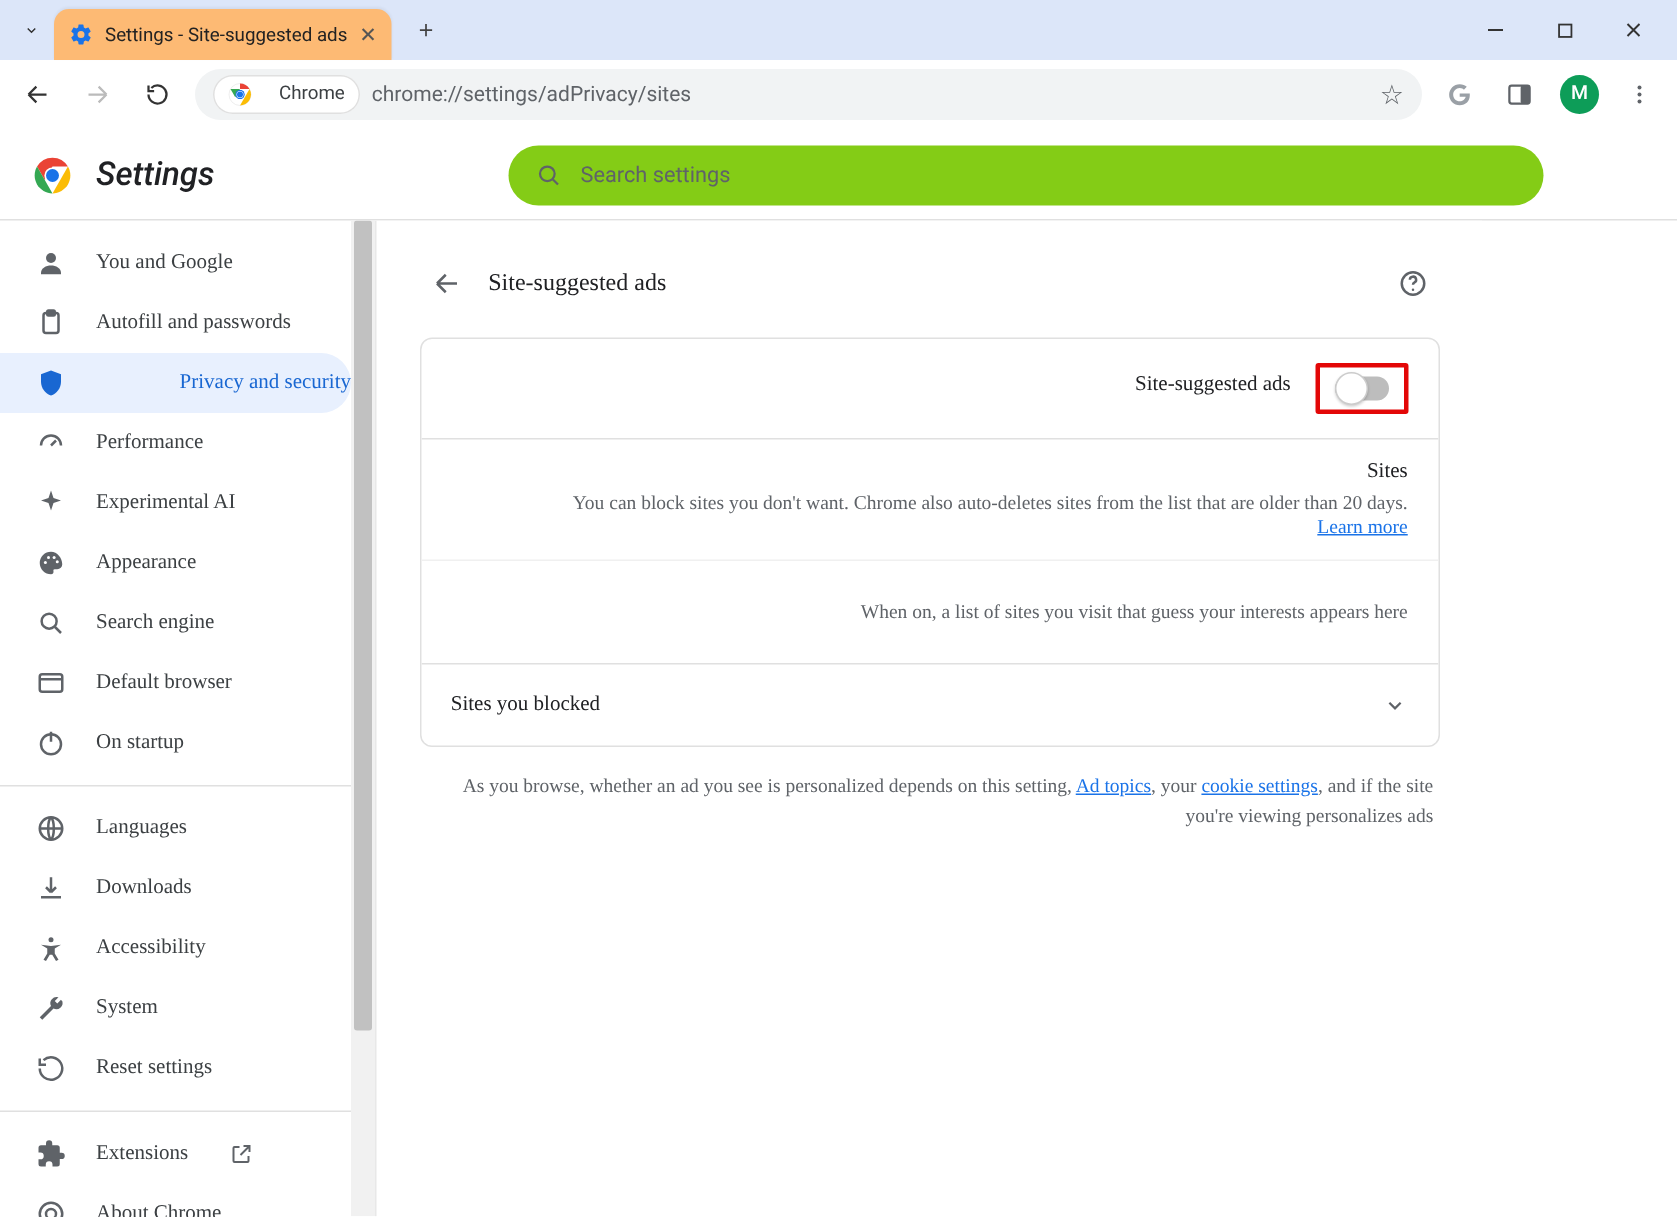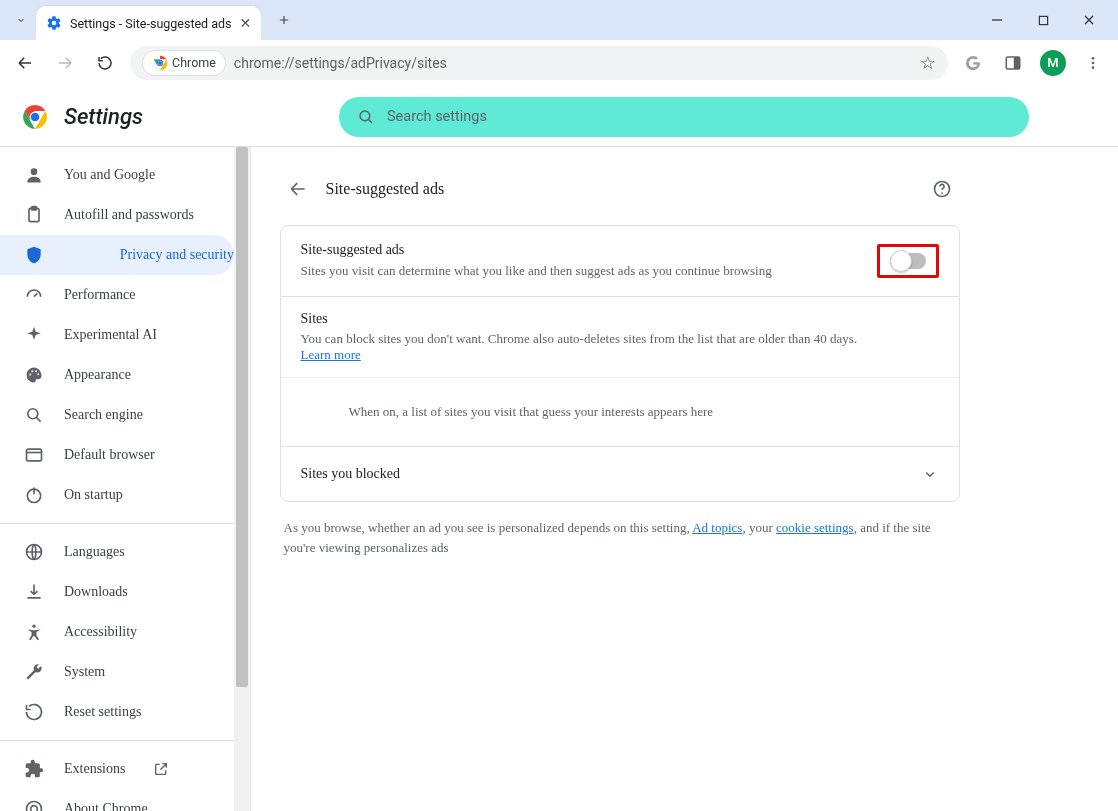--- a/index.html
+++ b/index.html
@@ -1,63 +1,63 @@
 <!DOCTYPE html>
 <html><head>
 <meta charset="utf-8">
 <style>
   * { box-sizing: border-box; margin: 0; padding: 0; }
   html, body { width: 1118px; height: 811px; font-family: "Segoe UI", Roboto, Arial, sans-serif; background: #fff; overflow: hidden; }
 
   
   .titlebar { height: 40px; background: #dce6f9; display: flex; align-items: center; padding: 0 6px; }
   .tab-dropdown { width: 30px; height: 30px; display:flex; align-items:center; justify-content:center; color:#333; }
-  .browser-tab { background: #ffffff; height: 34px; border-radius: 10px 10px 0 0; display: flex; align-items: center; padding: 0 10px; min-width: 220px; gap: 8px; margin-top: 6px; box-shadow: 0 -1px 2px rgba(0,0,0,0.05); }
+  .browser-tab { background: #fdba74; height: 34px; border-radius: 10px 10px 0 0; display: flex; align-items: center; padding: 0 10px; min-width: 220px; gap: 8px; margin-top: 6px; box-shadow: 0 -1px 2px rgba(0,0,0,0.05); }
   .browser-tab .favicon { width:16px; height:16px; color:#1a73e8; }
   .browser-tab .title { font-size: 12.5px; color:#222; }
   .browser-tab .close { margin-left: auto; color:#555; font-size:14px; }
   .newtab { width:30px; height:30px; display:flex; align-items:center; justify-content:center; color:#444; margin-left:8px; }
   .window-controls { margin-left:auto; display:flex; gap:0; }
   .window-controls div { width:46px; height:40px; display:flex; align-items:center; justify-content:center; color:#333; }
 
   
   .toolbar { height: 46px; background:#fff; display:flex; align-items:center; padding: 0 10px; gap:10px; border-bottom: 1px solid rgba(0,0,0,0); }
   .nav-btn { width:30px; height:30px; display:flex; align-items:center; justify-content:center; color:#5f6368; }
   .nav-btn.back { color:#222; }
   .nav-btn.fwd { color:#bbb; }
   .omnibox { flex:1; height:34px; background:#f1f3f4; border-radius:17px; display:flex; align-items:center; padding:0 12px; gap:8px; }
-  .omnibox .chip { background:#fff; border-radius:14px; height:26px; display:flex; align-items:center; gap:4px; padding:0 10px; font-size:12.5px; color:#3c4043; box-shadow: 0 0 0 1px #e0e0e0 inset; }
+  .omnibox .chip { background:#fff; border-radius:14px; height:26px; display:flex; align-items:center; gap:18px; padding:0 10px; font-size:12.5px; color:#3c4043; box-shadow: 0 0 0 1px #e0e0e0 inset; }
   .omnibox .chip .chrome-icon { width:16px; height:16px; }
   .omnibox .url { font-size:14px; color:#5f6368; }
   .omnibox .star { margin-left:auto; color:#5f6368; font-size:18px; }
   .tool-icon { width:30px; height:30px; display:flex; align-items:center; justify-content:center; color:#5f6368; font-size:18px; }
   .avatar { width:26px; height:26px; border-radius:50%; background:#0d9d58; color:#fff; display:flex; align-items:center; justify-content:center; font-size:13px; font-weight:500; }
 
   
   .app { display:flex; flex-direction:column; height: calc(811px - 40px - 46px); border-top:1px solid rgba(0,0,0,0); }
   .app-header { height:60px; display:flex; align-items:center; padding: 0 22px; gap:16px; border-bottom:1px solid #e0e0e0; }
   .chrome-logo-circle { width:26px; height:26px; }
   .app-title { font-size:22px; font-weight:500; color:#202124;font-style:italic; }
-  .search-settings { margin-left:180px; flex:0 0 690px; height:40px; background:#5eead4; border-radius:22px; display:flex; align-items:center; gap:12px; padding:0 18px; color:#5f6368; font-size:14.5px; }
+  .search-settings { margin-left:180px; flex:0 0 690px; height:40px; background:#84cc16; border-radius:22px; display:flex; align-items:center; gap:12px; padding:0 18px; color:#5f6368; font-size:14.5px; }
 
   .body { flex:1; display:flex; overflow:hidden;font-family:Liberation Serif, serif; }
   .sidebar-wrap { width:250px; display:flex; border-right:0; }
   .sidebar { flex:1; padding-top:8px; overflow-y:auto; }
   .scrollbar-fake-track { width:16px; background:#f1f1f1; position:relative; }
   .scrollbar-fake-thumb { position:absolute; left:2px; right:2px; top:0; height:540px; background:#c1c1c1; border-radius:2px; }
 
   .side-item { height:40px; display:flex; align-items:center; gap:20px; padding:0 0 0 24px; color:#3c4043; font-size:14px; cursor:default; }
   .side-item .s-icon { width:20px; height:20px; color:#5f6368; display:flex; align-items:center; justify-content:center; }
   .side-item.active { background:#e8f0fe; color:#1967d2; border-radius:0 20px 20px 0;justify-content:space-between; }
   .side-item.active .s-icon { color:#1967d2; }
   .side-divider { height:1px; background:#e0e0e0; margin:8px 0; }
   .side-item .openext { margin-left:8px; color:#5f6368; }
 
   .content-pane { flex:1; background:#fff; overflow-y:auto; border-left:1px solid #e8e8e8; }
-  .content-inner { max-width:680px; margin: 0 auto; padding: 14px 0 40px 0; }
+  .content-inner { max-width:680px; margin: 0 auto; padding: 14px 0 40px 0; text-align: right; }
 
   .page-header-row { display:flex; align-items:center; padding: 10px 0 18px 0; }
   .page-back { width:36px; height:36px; display:flex; align-items:center; justify-content:center; color:#5f6368; }
   .page-title { font-size:16px; font-weight:500; color:#202124; margin-left:10px; }
   .help-btn { margin-left:auto; width:36px; height:36px; display:flex; align-items:center; justify-content:center; color:#5f6368; }
 
   .card { border:1px solid #e0e0e0; border-radius:8px; overflow:hidden; margin-bottom:16px; }
   .card-row { padding:16px 20px; display:flex; align-items:center; gap:16px; border-bottom:1px solid #e0e0e0; }
   .card-row:last-child { border-bottom:none; }
   .row-text { flex:1; }
@@ -384,31 +384,30 @@
                 <path d="M9.5 9a2.5 2.5 0 1 1 3.5 2.3c-.8.4-1 1-1 1.7"></path>
                 <circle cx="12" cy="17" r="1" fill="#5f6368" stroke="none"></circle>
               </svg>
           </div>
         </div>
 
         <div class="card">
           <div class="card-row">
             <div class="row-text">
               <div class="row-title">Site-suggested ads</div>
-              <div class="row-desc">Sites you visit can determine what you like and then suggest ads as you continue browsing</div>
             </div>
             <div class="toggle-highlight">
               <div class="toggle"></div>
             </div>
           </div>
 
           <div class="sites-section">
             <div class="sites-header">Sites</div>
             <div class="sites-desc">
-              <span>You can block sites you don't want. Chrome also auto-deletes sites from the list that are older than 40 days.</span><br>
+              <span>You can block sites you don't want. Chrome also auto-deletes sites from the list that are older than 20 days.</span><br>
               <a href="#" class="link">Learn more</a>
             </div>
           </div>
           <div class="sites-empty">When on, a list of sites you visit that guess your interests appears here</div>
 
           <div class="expand-row">
             <span>Sites you blocked</span>
             <span class="chev-down">
               <svg width="18" height="18" viewBox="0 0 24 24">
                   <path d="M7 10l5 5 5-5" fill="none" stroke="#5f6368" stroke-width="2"></path>

